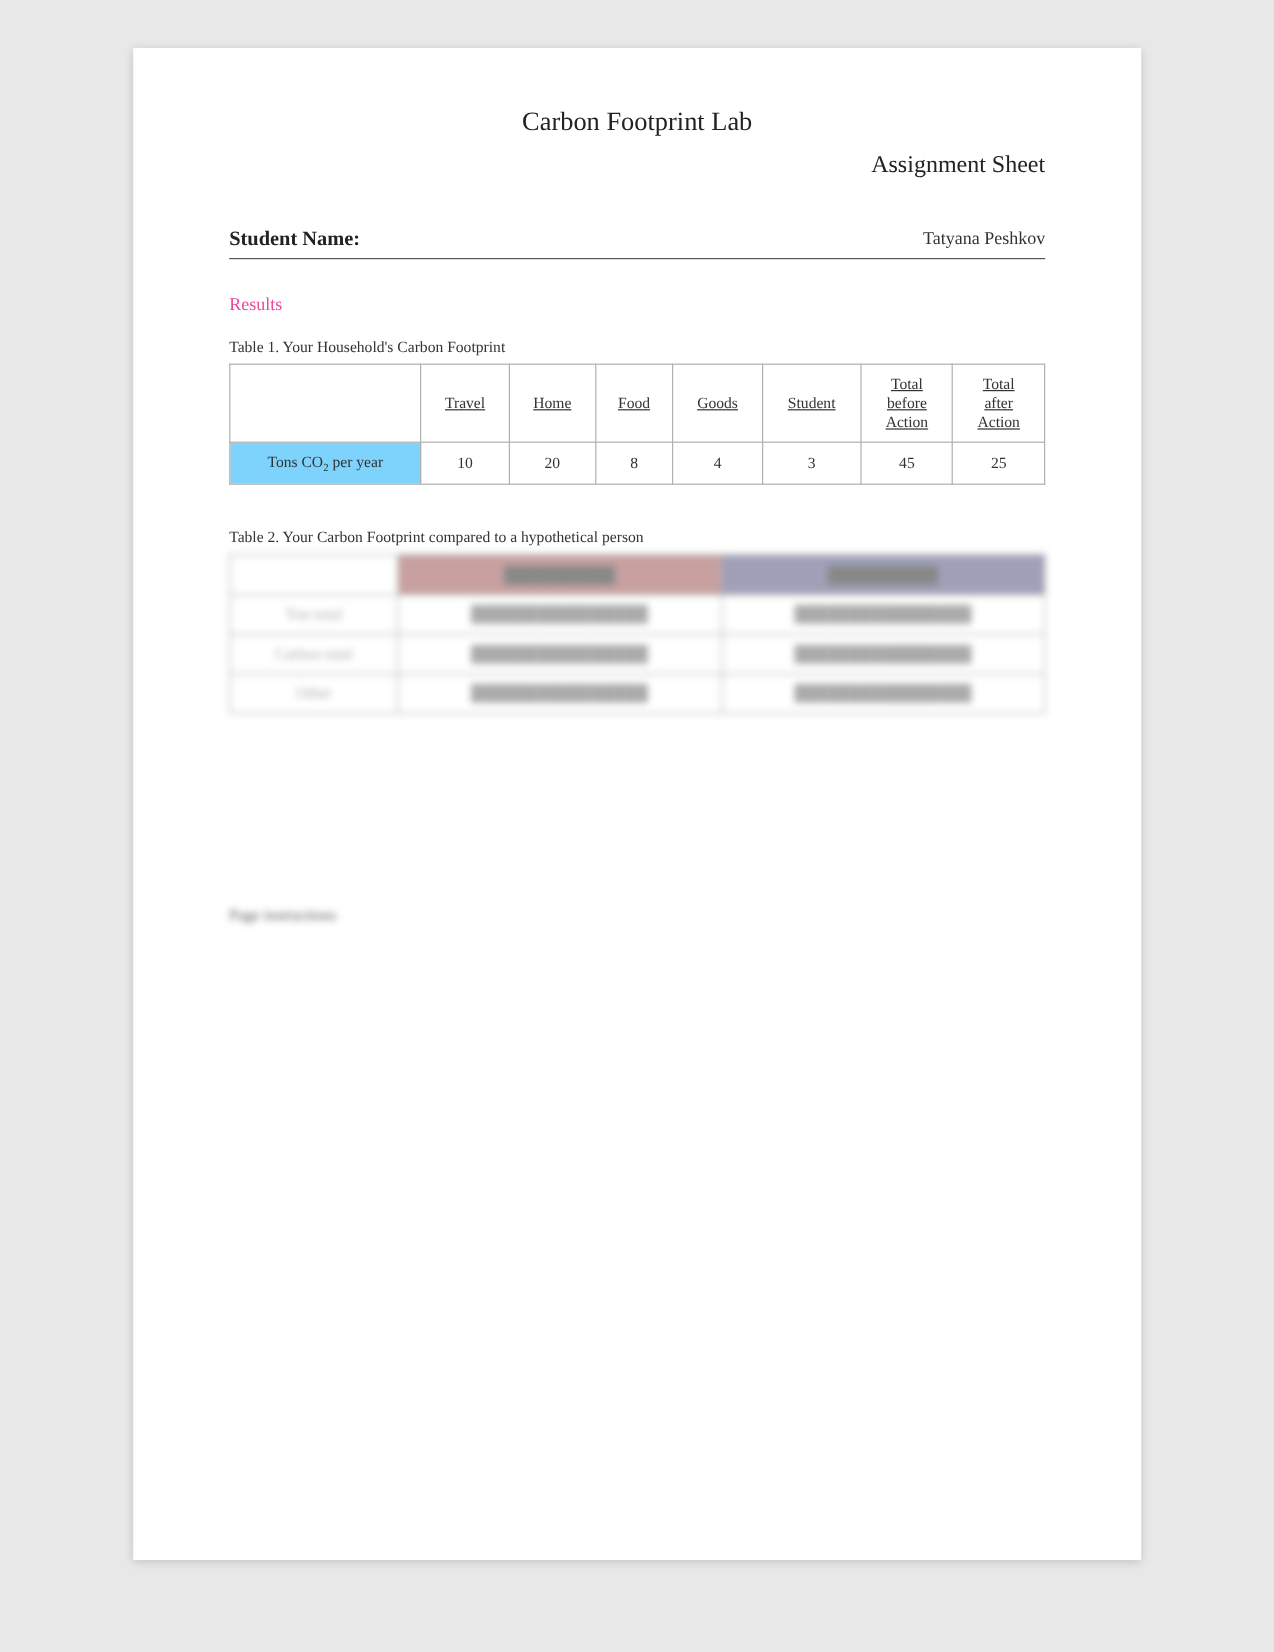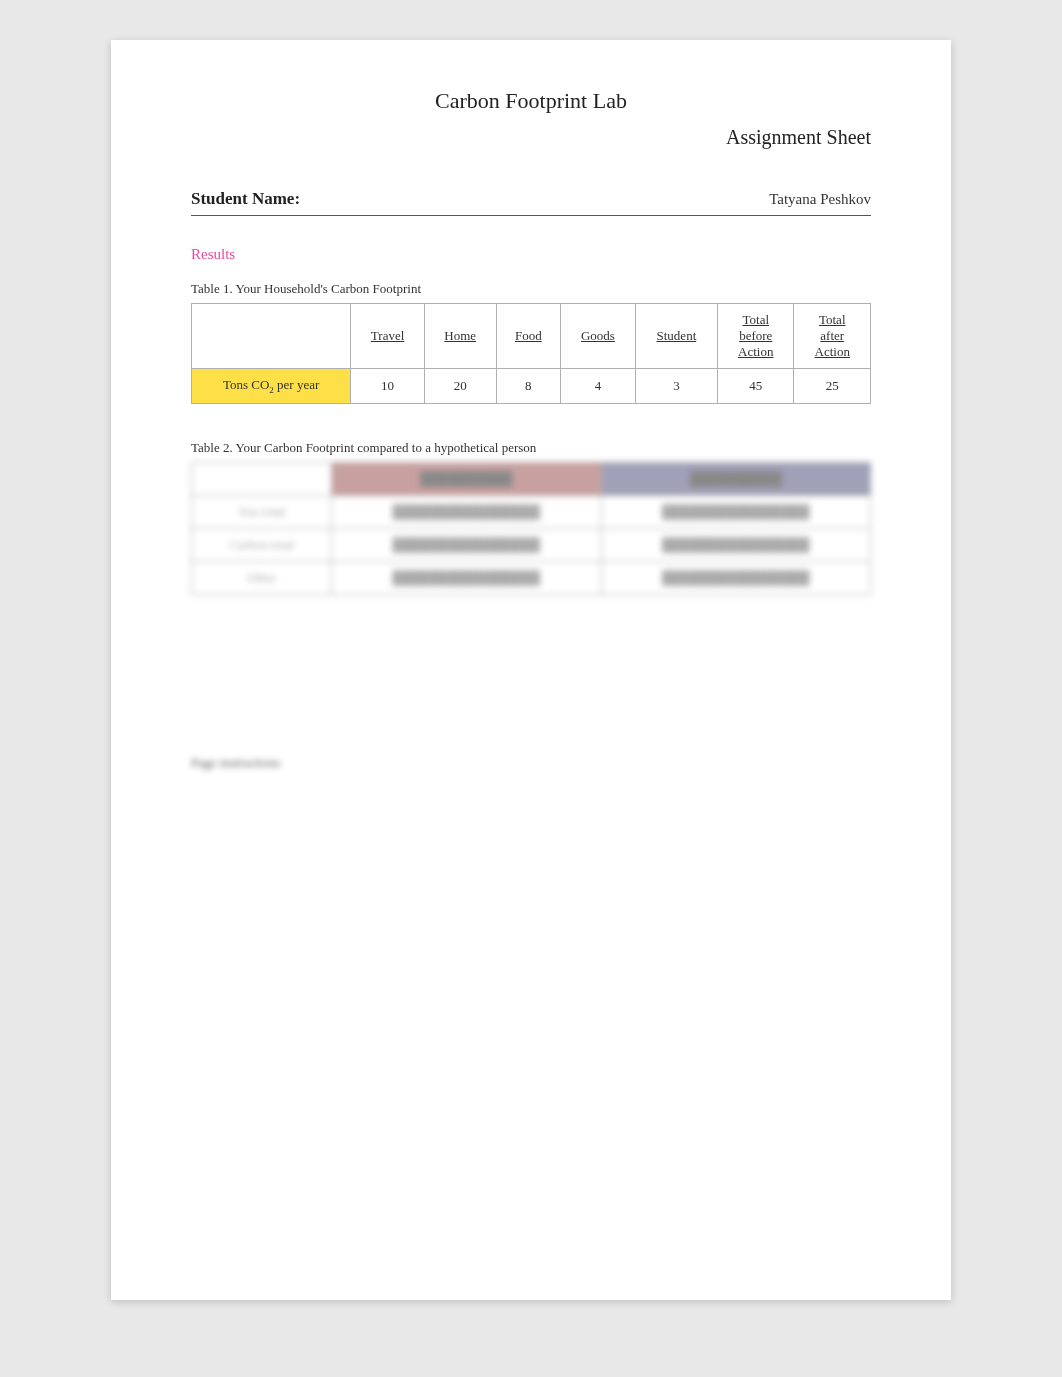--- a/index.html
+++ b/index.html
@@ -97,21 +97,21 @@
     th {
       font-weight: normal;
       background: #fff;
       text-decoration: underline;
     }
 
     td.row-header {
       text-align: center;
       font-size: 13px;
       color: #333;
-      background: #fde047;
+      background: #7dd3fc;
     }
 
     .table2-wrapper {
       filter: blur(3px);
       pointer-events: none;
       user-select: none;
     }
 
     .page-footer-blurred {
       filter: blur(3px);

